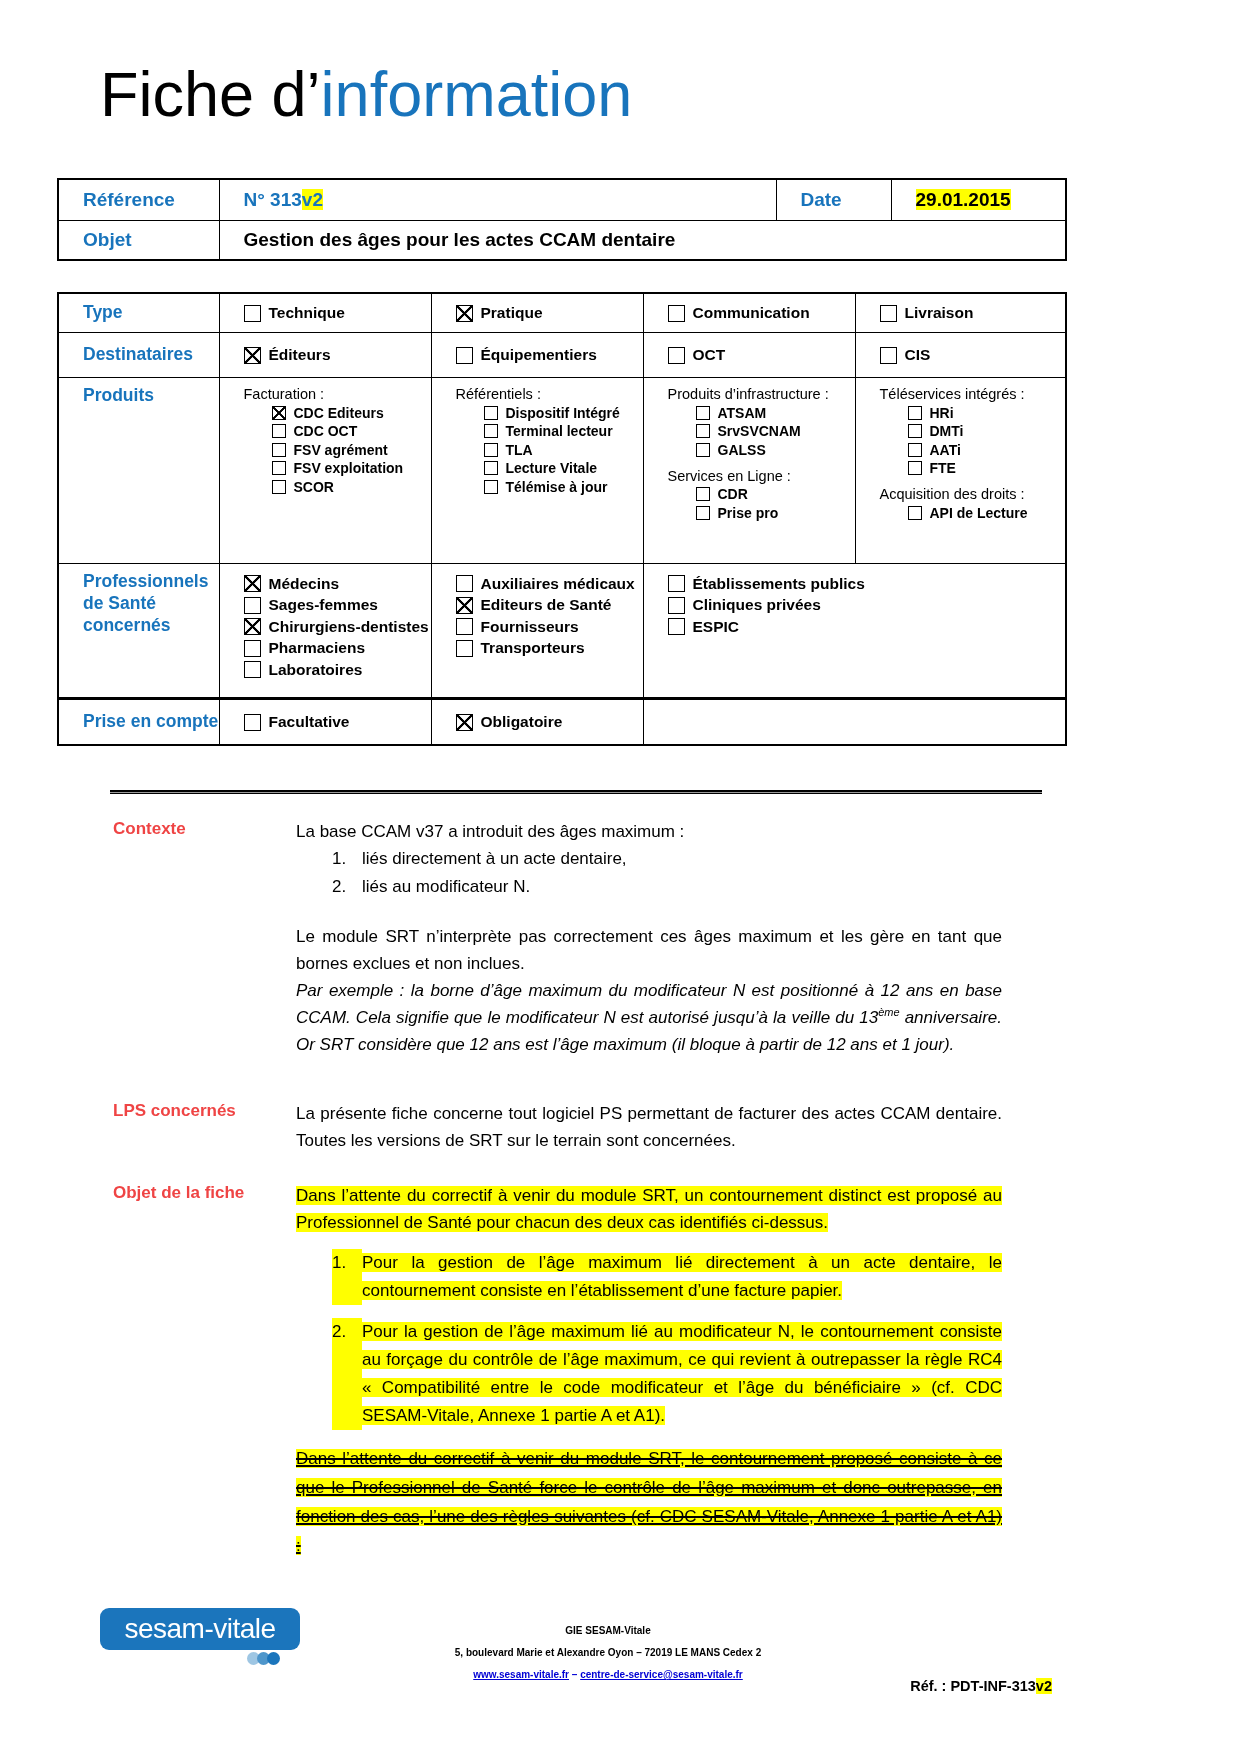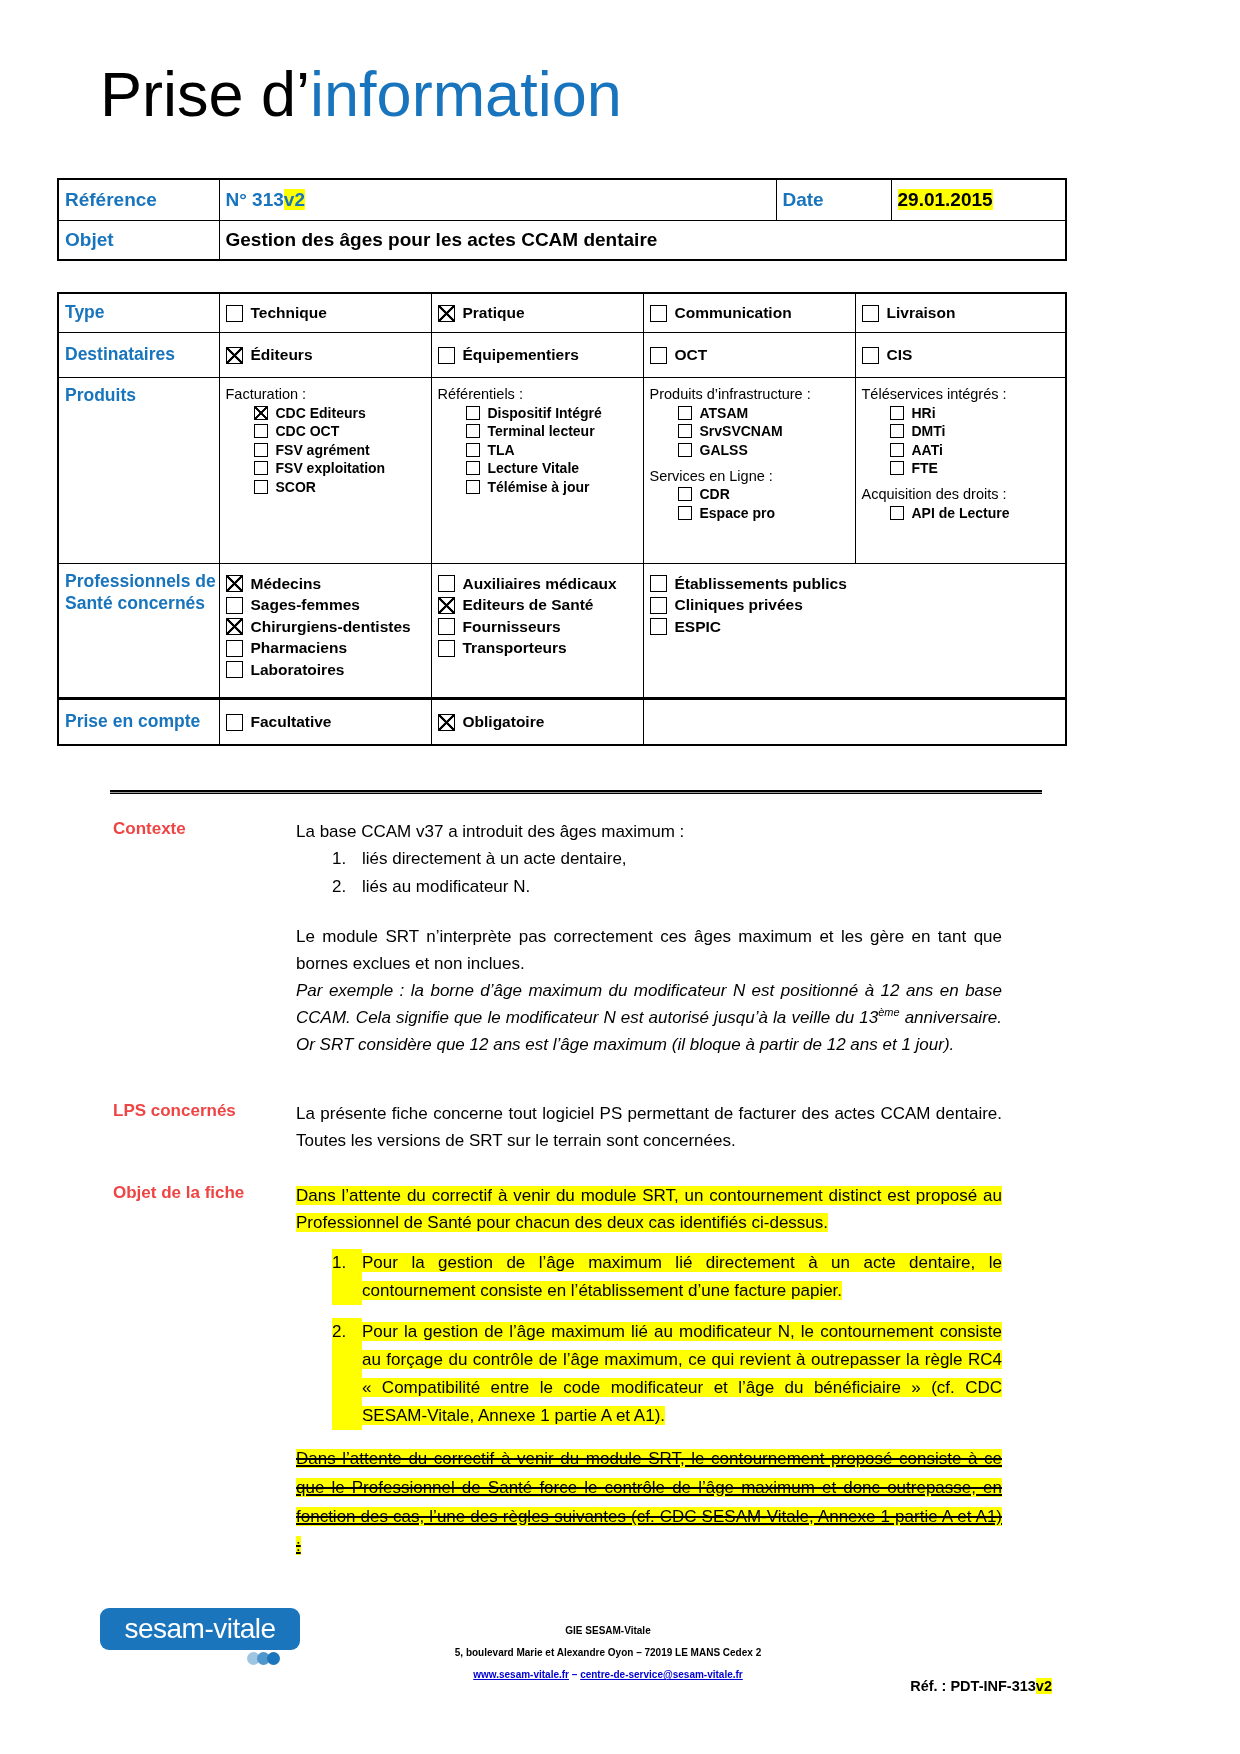--- a/index.html
+++ b/index.html
@@ -8,21 +8,21 @@
         font-family:"Liberation Sans", sans-serif;color:#000;overflow:hidden;}
   .hl{background:#ffff00;}
   .blue{color:#1874BC;}
 
   
   .title{position:absolute;left:100px;top:58px;font-size:63px;letter-spacing:0;white-space:nowrap;}
   .title .t-blue{color:#1874BC;}
 
   
   table{border-collapse:collapse;table-layout:fixed;}
-  td{padding:0 0 0 6px;vertical-align:middle;overflow:hidden;margin-top:16px;}
+  td{padding:0 0 0 24px;vertical-align:middle;overflow:hidden;margin-top:16px;}
 
   
   .reft{position:absolute;left:57px;top:178px;width:1008px;border:2.5px solid #000;}
   .reft td{border:1.8px solid #000;font-size:19px;}
   .reft tr.r1 td{height:40px;}
   .reft tr.r2 td{height:38px;}
   .reft .lbl{color:#1874BC;font-weight:bold;}
   .reft .val{font-weight:bold;}
 
   
@@ -81,21 +81,21 @@
   .flink{color:#0000D4;text-decoration:underline;cursor:pointer;}
   .fsep{color:#0000D4;}
   .fref{position:absolute;left:700px;top:1678px;width:352px;text-align:right;font-size:14.5px;font-weight:bold;}
 </style>
 </head>
 <body>
 
 <div class="page">
 
   <div class="title">
-    <span>Prise d’</span><span class="t-blue">information</span>
+    <span>Fiche d’</span><span class="t-blue">information</span>
   </div>
 
   <table class="reft">
     <colgroup>
         <col style="width:161px">
         <col style="width:557px">
         <col style="width:115px">
         <col style="width:175px">
       </colgroup>
     <tbody>
@@ -247,21 +247,21 @@
               </span>
             </div>
         <div class="grp-h grp2">Services en Ligne :</div>
         <div class="grp-items">
               <span class="cb-item">
                 <span class="cb"></span>
                 <span class="cb-lab">CDR</span>
               </span>
               <span class="cb-item">
                 <span class="cb"></span>
-                <span class="cb-lab">Espace pro</span>
+                <span class="cb-lab">Prise pro</span>
               </span>
             </div>
       </td>
       <td class="top sub">
         <div class="grp-h">Téléservices intégrés :</div>
         <div class="grp-items">
               <span class="cb-item">
                 <span class="cb"></span>
                 <span class="cb-lab">HRi</span>
               </span>

